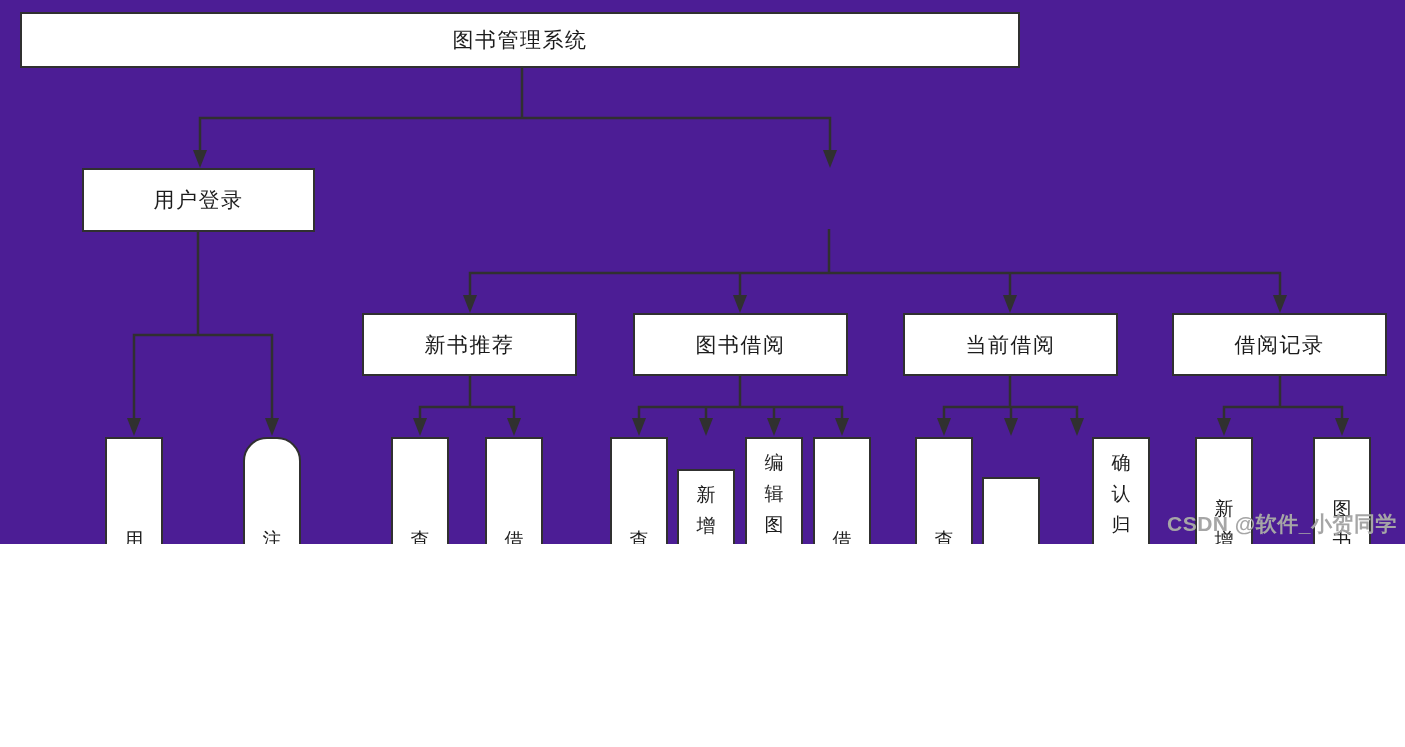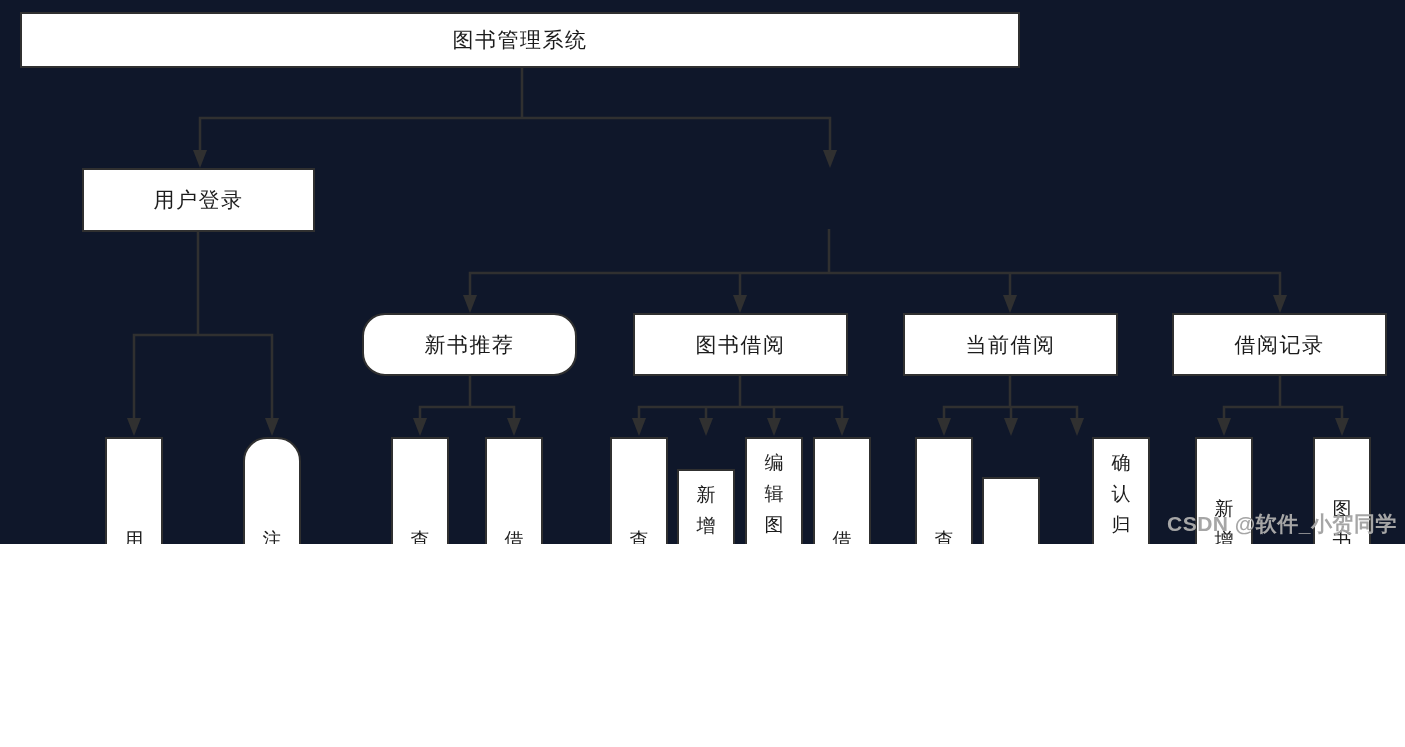--- a/index.html
+++ b/index.html
@@ -1,20 +1,20 @@
 <!DOCTYPE html>
 <html><head>
 <meta charset="utf-8">
 <style>
   html, body { margin: 0; padding: 0; background: #ffffff; }
   .canvas {
     position: relative;
     width: 1405px;
     height: 544px;
-    background: #0f172a;
+    background: #4c1d95;
     overflow: hidden;
     font-family: "Liberation Sans", "DejaVu Sans", sans-serif;
   }
   .connectors {
     position: absolute;
     left: 0; top: 0;
     z-index: 1;
   }
   .node {
     position: absolute;
@@ -41,21 +41,21 @@
     line-break: anywhere;
     color: #1c1c1c;
   }
   
   #n-root { left: 20px; top: 12px; width: 1000px; height: 56px; }
   
   #n-ulg  { left: 82px;  top: 168px; width: 233px; height: 64px; }
   #n-bm   { left: 713px; top: 168px; width: 230px; height: 65px; }
   
   .lv3 { top: 313px; width: 215px; height: 63px; }
-  #n-nbr { left: 362px; border-radius: 23px; }
+  #n-nbr { left: 362px; }
   #n-bb  { left: 633px; }
   #n-cb  { left: 903px; }
   #n-br  { left: 1172px; }
   
   .lv4 { top: 437px; width: 58px; height: 298px; }
   #n-ul  { left: 105px; }
   #n-lo  { left: 243px; border-radius: 24px; }
   #n-nbq { left: 391px; }
   #n-nbb { left: 485px; }
   #n-bbq { left: 610px; }

